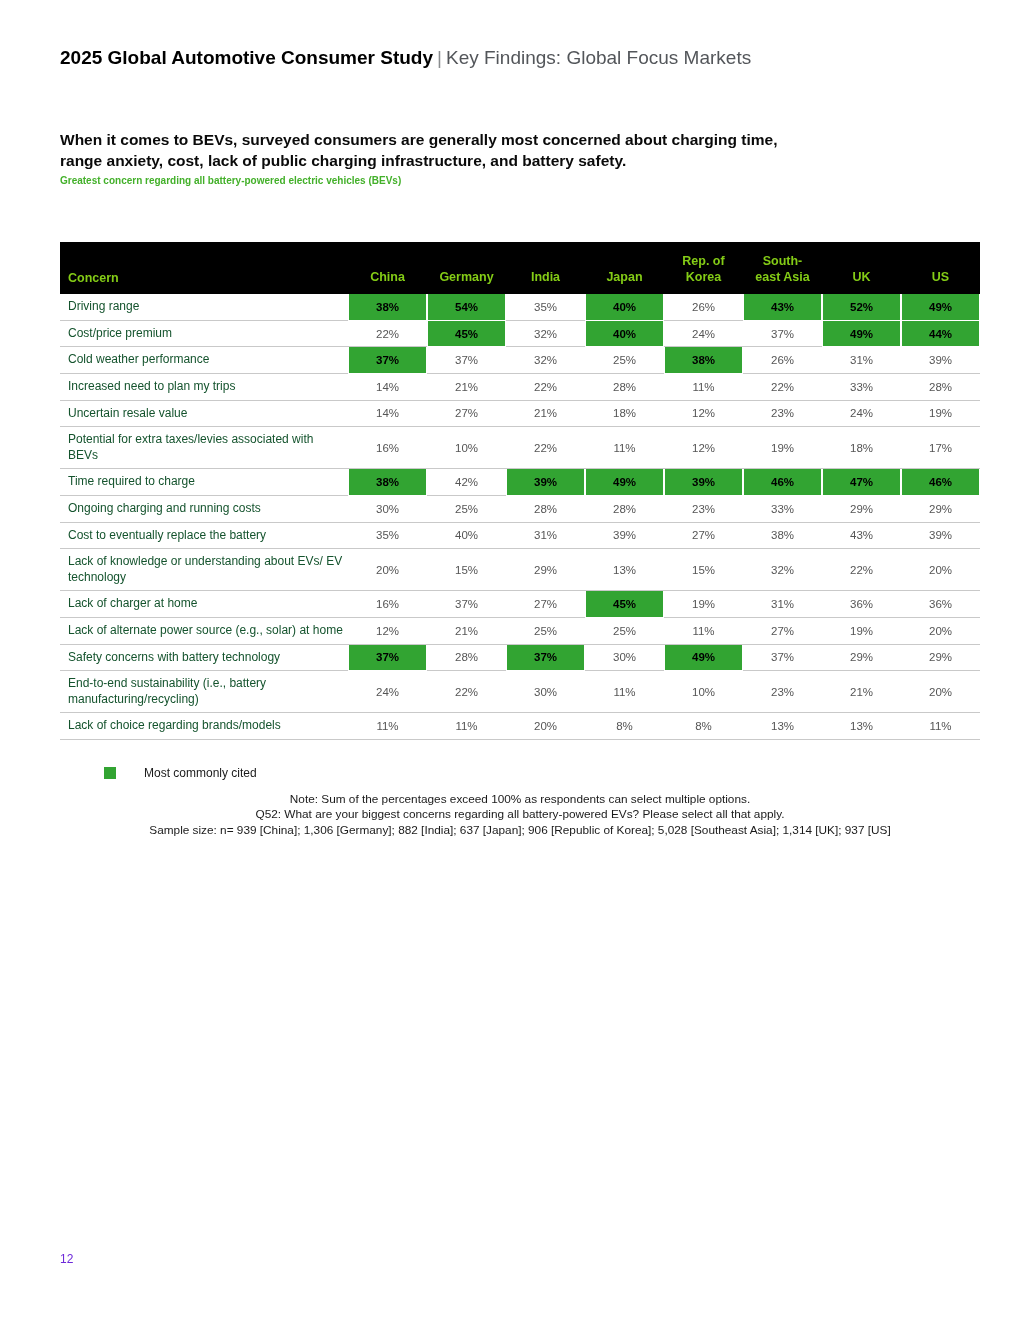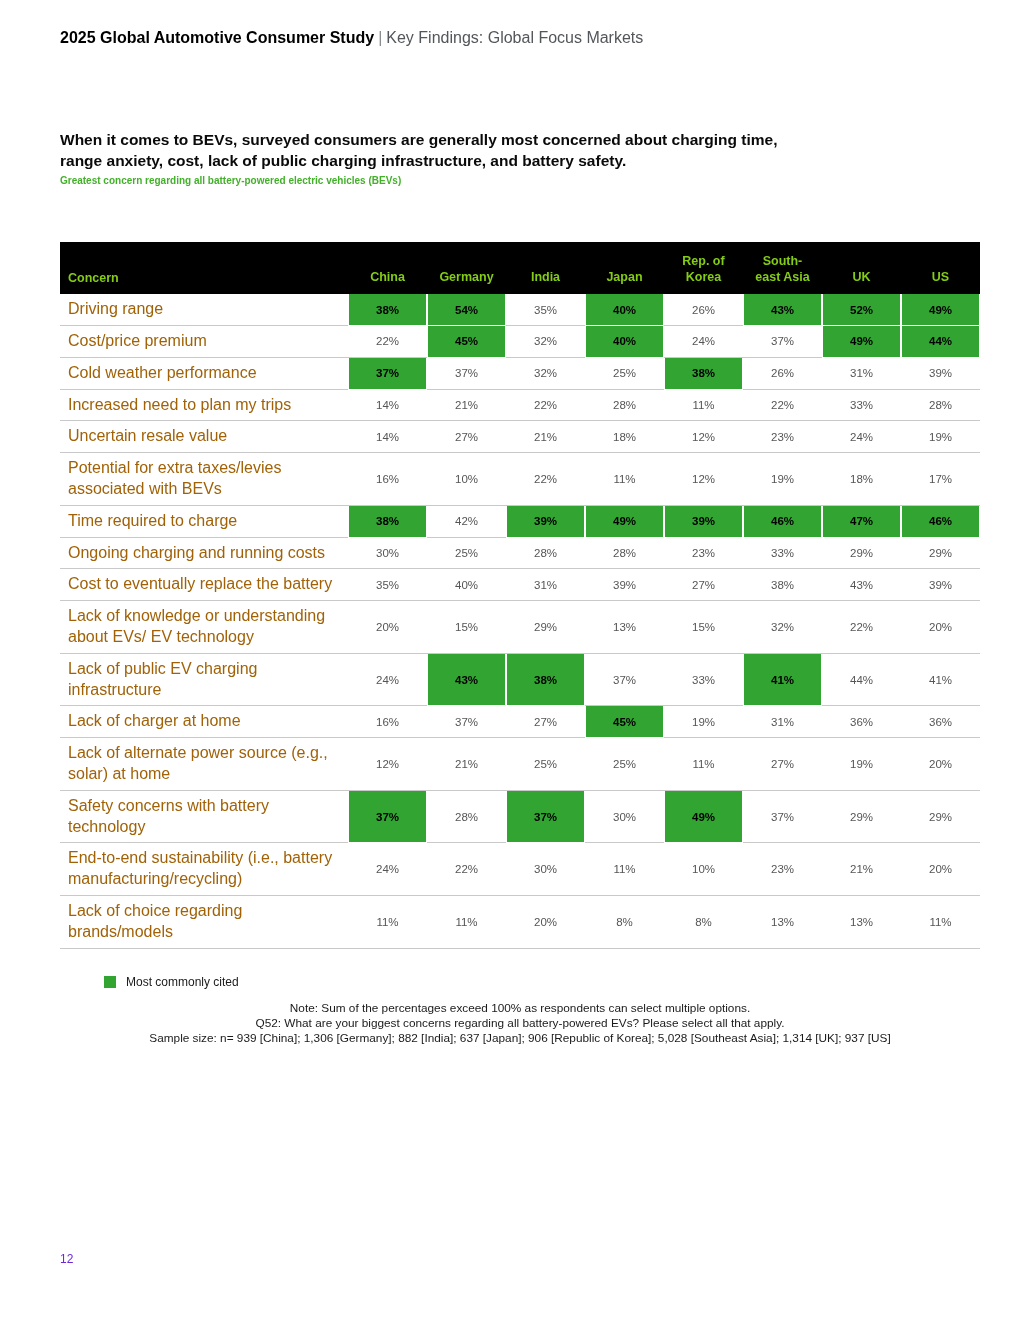--- a/index.html
+++ b/index.html
@@ -5,22 +5,22 @@
   * { margin: 0; padding: 0; box-sizing: border-box; }
   html, body { background: #ffffff; }
   body {
     width: 1020px; height: 1320px;
     position: relative;
     font-family: "Liberation Sans", "DejaVu Sans", sans-serif;
     color: #1a1a1a;
     overflow: hidden;
   }
   .running-header {
-    position: absolute; left: 60px; top: 29px;
-    font-size: 16px; color: #53565a;
+    position: absolute; left: 60px; top: 47px;
+    font-size: 19px; color: #53565a;
   }
   .running-header .hdr-bold { font-weight: 700; color: #000; }
   .running-header .hdr-sep { color: #8a8d8f; padding: 0 4px; }
   .page-title {
     position: absolute; left: 60px; top: 130px; width: 750px;
     font-size: 15.5px; font-weight: 700; color: #0a0a0a; line-height: 1.35;
   }
   .page-subtitle {
     position: absolute; left: 60px; top: 175px;
     font-size: 10px; font-weight: 700; color: var(--sub-green, #43b02a);
@@ -38,33 +38,33 @@
     vertical-align: bottom; padding: 12px 4px 9px 4px;
   }
   thead th.concern-h { text-align: left; padding-left: 8px; }
   thead th.country-h { text-align: center; white-space: pre-line; line-height: 1.25; }
   tbody td {
     border-bottom: 1px solid #c9c9c9;
     padding: 5px 4px;
     vertical-align: middle;
   }
   tbody td.concern {
-    font-size: 16px; color: #a16207; text-align: left; padding-left: 8px; line-height: 1.3;
+    font-size: 12px; color: #14532d; text-align: left; padding-left: 8px; line-height: 1.3;
   }
   tbody td.val {
     font-size: 11.5px; color: #555; text-align: center;
   }
   tbody td.val.hl {
     background: var(--hl-green, #32a432);
     color: #000; font-weight: 700;
     border-bottom: 1px solid #fff;
     box-shadow: inset 1px 0 0 #fff, inset -1px 0 0 #fff;
   }
   .legend {
-    margin-top: 26px; display: flex; align-items: center; gap: 10px;
+    margin-top: 26px; display: flex; align-items: center; gap: 28px;
     font-size: 12px; color: #1a1a1a; padding-left: 44px;
   }
   .legend-swatch {
     width: 12px; height: 12px; background: var(--hl-green, #32a432);
     display: inline-block; flex: 0 0 auto;
   }
   .notes {
     margin-top: 12px; font-size: 11.8px; color: #1a1a1a; line-height: 1.3; text-align: center;
   }
   .page-number {
@@ -208,31 +208,20 @@
           <td class="val">20%</td>
           <td class="val">15%</td>
           <td class="val">29%</td>
           <td class="val">13%</td>
           <td class="val">15%</td>
           <td class="val">32%</td>
           <td class="val">22%</td>
           <td class="val">20%</td>
         </tr>
         <tr>
-          <td class="concern">Lack of public EV charging infrastructure</td>
-          <td class="val">24%</td>
-          <td class="val hl">43%</td>
-          <td class="val hl">38%</td>
-          <td class="val">37%</td>
-          <td class="val">33%</td>
-          <td class="val hl">41%</td>
-          <td class="val">44%</td>
-          <td class="val">41%</td>
-        </tr>
-        <tr>
           <td class="concern">Lack of charger at home</td>
           <td class="val">16%</td>
           <td class="val">37%</td>
           <td class="val">27%</td>
           <td class="val hl">45%</td>
           <td class="val">19%</td>
           <td class="val">31%</td>
           <td class="val">36%</td>
           <td class="val">36%</td>
         </tr>

